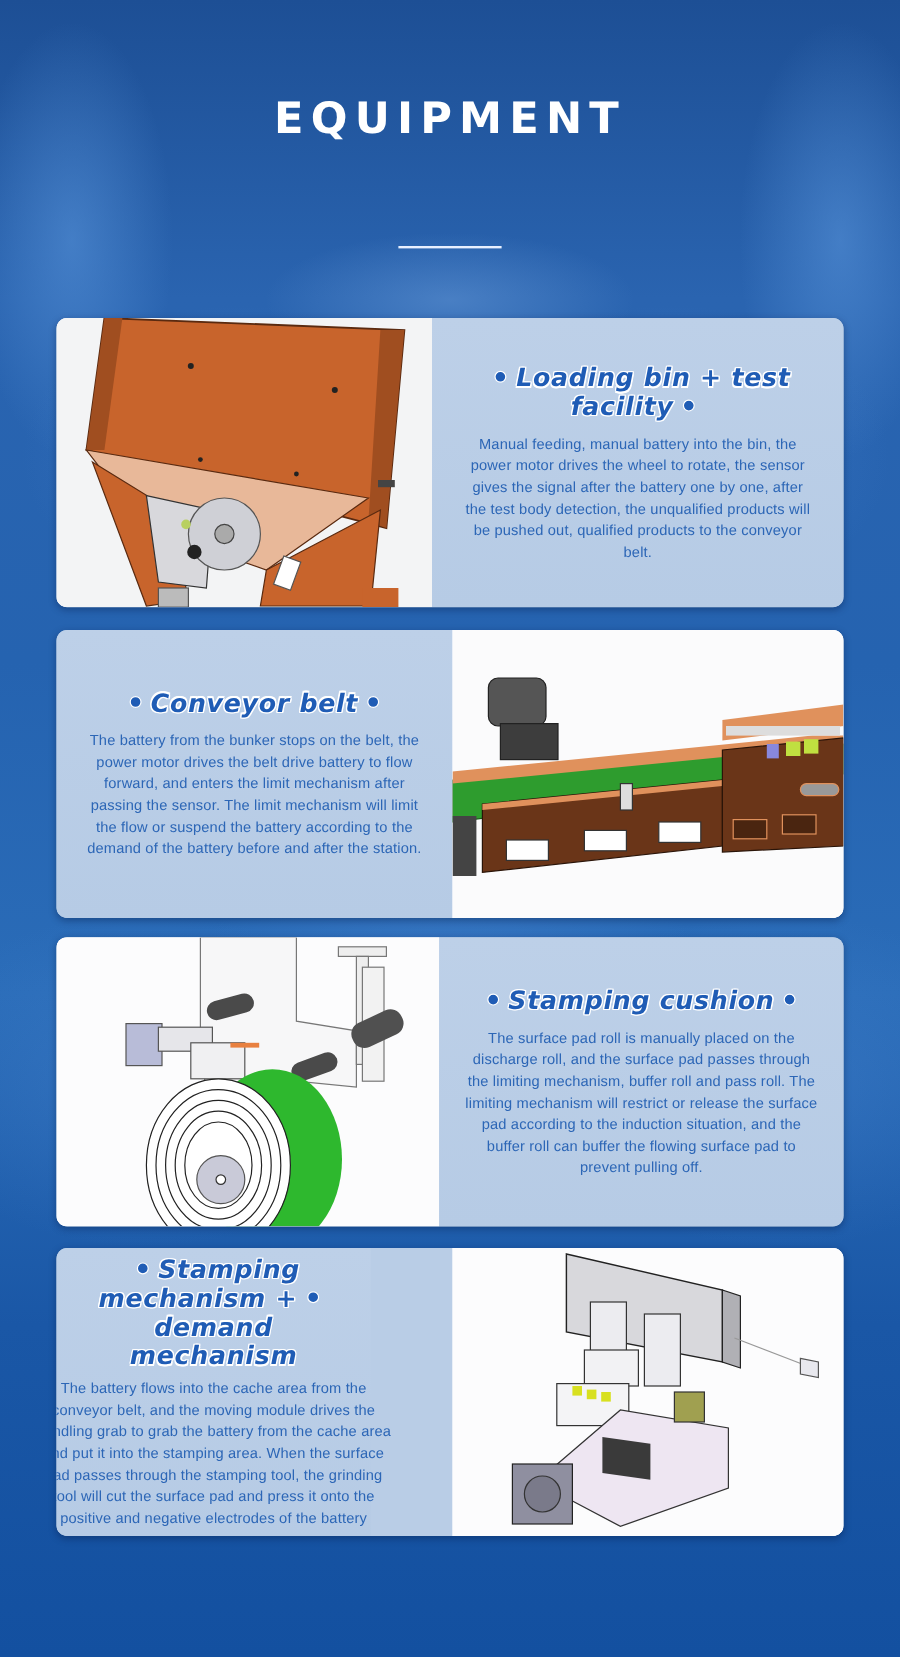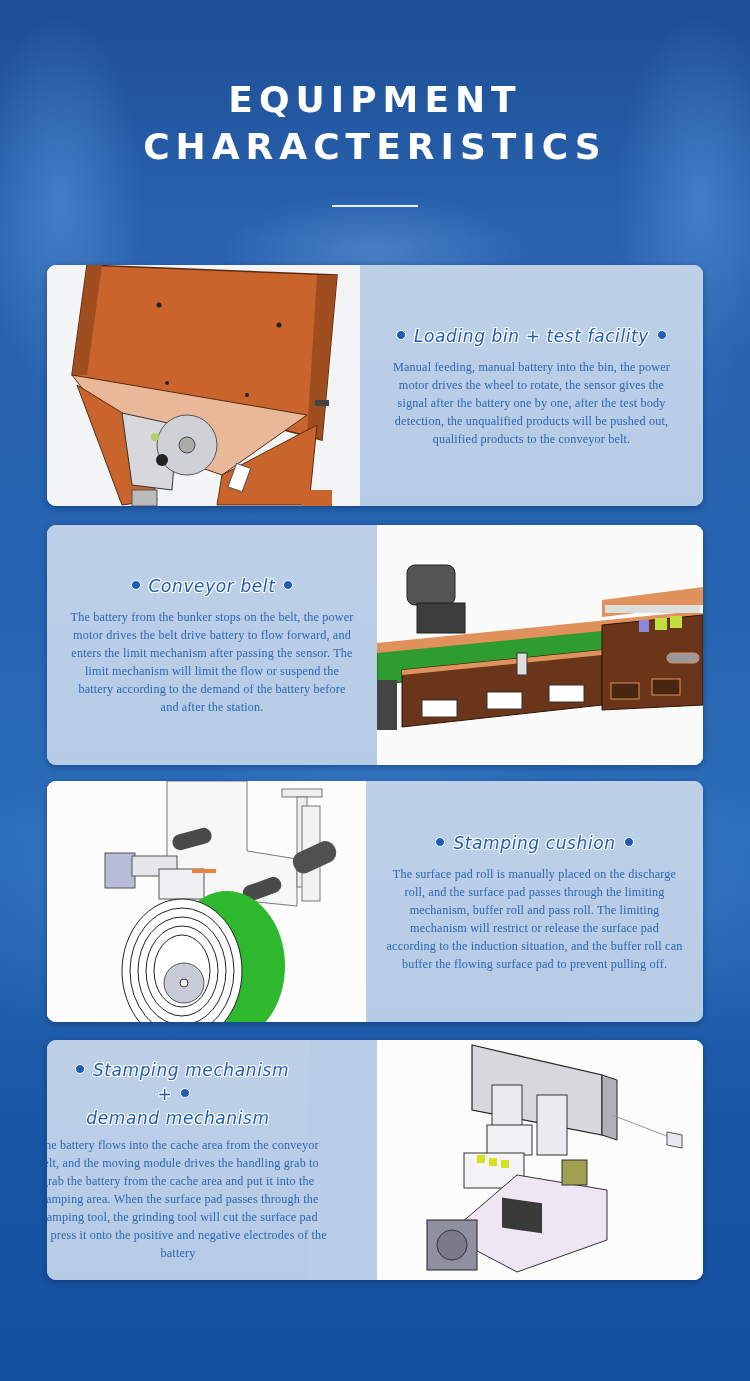--- a/index.html
+++ b/index.html
@@ -42,49 +42,48 @@
     position: absolute; top: 0; bottom: 0;
     background: linear-gradient(180deg, #bdd0e8 0%, #b6cbe5 100%);
     display: flex; flex-direction: column; justify-content: center; align-items: center;
     text-align: center; padding: 0 18px;
   }
   .panel-img { position: absolute; top: 0; bottom: 0; background: #f4f5f6; overflow: hidden; }
   .panel-img svg { width: 100%; height: 100%; display: block; }
 
   .title {
     font-family: "DejaVu Sans", sans-serif;
-    font-style: italic; font-weight: normal;
-    font-size: 17px; line-height: 24px;
+    font-style: italic; font-weight: bold;
+    font-size: 21px; line-height: 24px;
     color: #1f5cb5;
     letter-spacing: 0.6px;
     text-shadow:
       1px 0 0 #fff, -1px 0 0 #fff, 0 1px 0 #fff, 0 -1px 0 #fff,
       1px 1px 0 #fff, -1px -1px 0 #fff, 1px -1px 0 #fff, -1px 1px 0 #fff;
     margin-bottom: 10px;
   }
   .dot {
     display: inline-block; width: 10px; height: 10px; border-radius: 50%;
     background: #1f5cb5; border: 1.5px solid #fff; vertical-align: middle;
     margin: 0 8px; position: relative; top: -2px;
   }
   .body {
-    font-family: Liberation Serif, serif;
+    font-family: Liberation Sans, sans-serif;
     font-size: 12.2px; line-height: 18px;
     color: #2c66b6;
     letter-spacing: 0.15px;
   }
 </style>
 </head>
 <body>
 
 <div class="bg"></div>
 
 <div class="header">
   <h1>EQUIPMENT</h1>
-  <h1>CHARACTERISTICS</h1>
 </div>
 <div class="divider"></div>
 
 <div class="card" style="top:265px;height:241px;">
   <div class="panel-img" style="left:0;width:313px;">
     <svg viewBox="0 0 313 241">
       <rect width="313" height="241" fill="#f3f4f5"></rect>
       <polygon points="40,0 290,10 275,175 25,110" fill="#c8642c" stroke="#5a2a10" stroke-width="1.5"></polygon>
       <polygon points="40,0 55,0 40,110 25,110" fill="#a04e20"></polygon>
       <polygon points="270,10 290,10 275,175 260,170" fill="#a04e20"></polygon>

